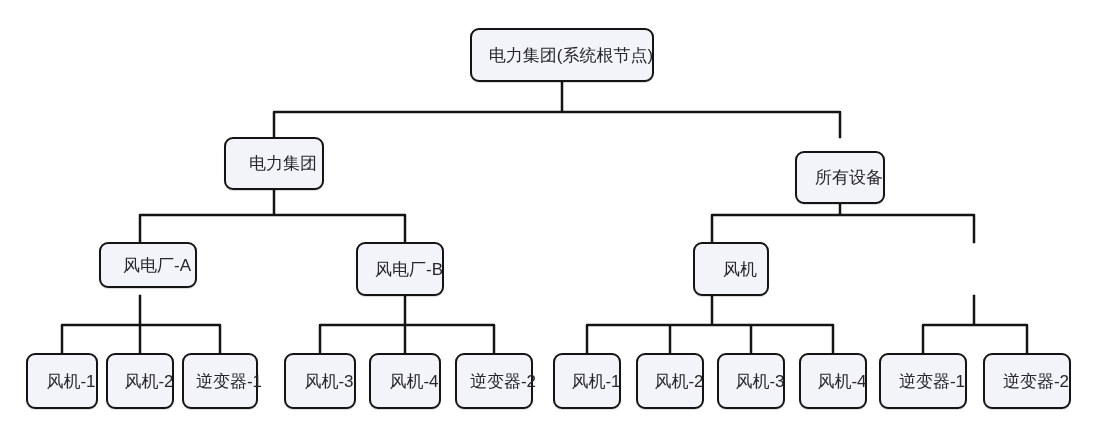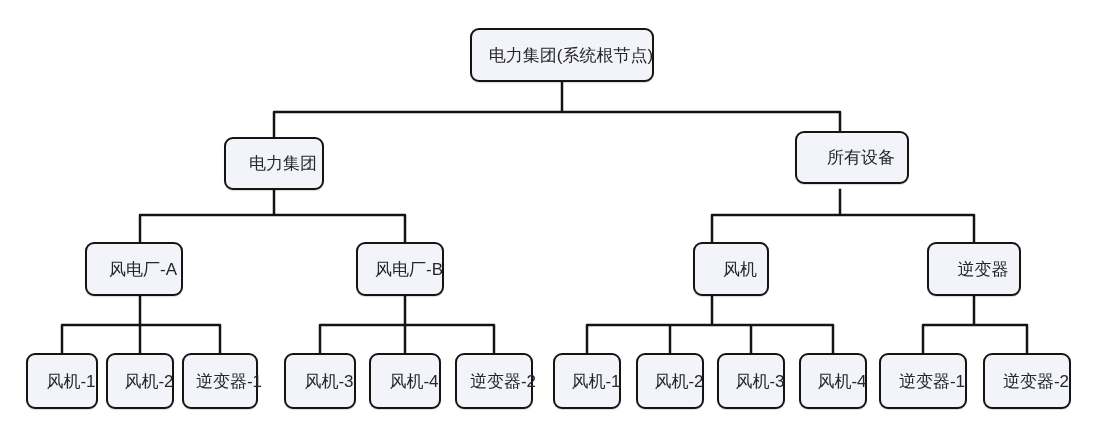--- a/index.html
+++ b/index.html
@@ -59,26 +59,25 @@
 
       <path d="M712 296 L712 325 M587 353 L587 325 L833 325 L833 353 M670 325 L670 353 M751 325 L751 353"></path>
 
       <path d="M974 296 L974 325 M923 353 L923 325 L1027 325 L1027 353"></path>
     </g>
   </svg>
 
   <div class="node" style="left:470px; top:28px; width:184px; height:54px;">电力集团(系统根节点)</div>
 
   <div class="node" style="left:224px; top:137px; width:100px; height:53px;">电力集团</div>
-  <div class="node" style="left:795px; top:131px; width:114px; height:53px;">所有设备</div>
+  <div class="node" style="left:795px; top:151px; width:90px; height:53px;">所有设备</div>
 
-  <div class="node" style="left:85px; top:242px; width:98px; height:54px;">风电厂-A</div>
+  <div class="node" style="left:99px; top:242px; width:98px; height:46px;">风电厂-A</div>
   <div class="node" style="left:356px; top:242px; width:88px; height:54px;">风电厂-B</div>
   <div class="node" style="left:693px; top:242px; width:76px; height:54px;">风机</div>
-  <div class="node" style="left:927px; top:242px; width:94px; height:54px;">逆变器</div>
 
   <div class="node" style="left:26px; top:353px; width:72px; height:56px;">风机-1</div>
   <div class="node" style="left:106px; top:353px; width:68px; height:56px;">风机-2</div>
   <div class="node" style="left:182px; top:353px; width:76px; height:56px;">逆变器-1</div>
 
   <div class="node" style="left:284px; top:353px; width:72px; height:56px;">风机-3</div>
   <div class="node" style="left:369px; top:353px; width:72px; height:56px;">风机-4</div>
   <div class="node" style="left:455px; top:353px; width:78px; height:56px;">逆变器-2</div>
 
   <div class="node" style="left:553px; top:353px; width:68px; height:56px;">风机-1</div>

